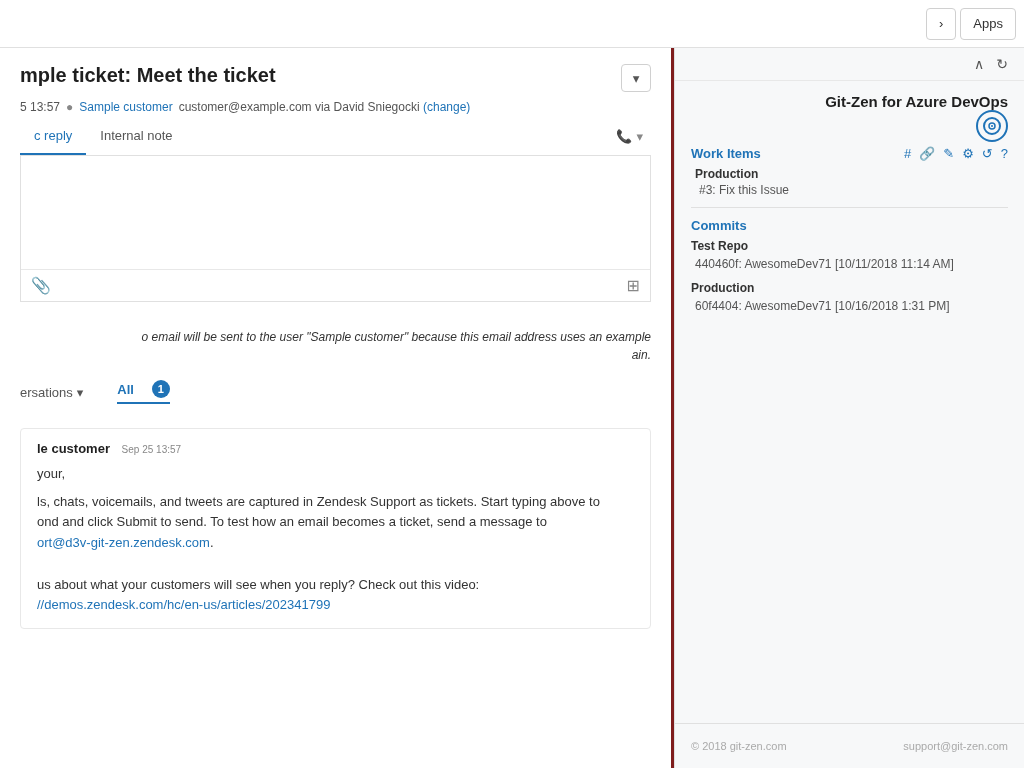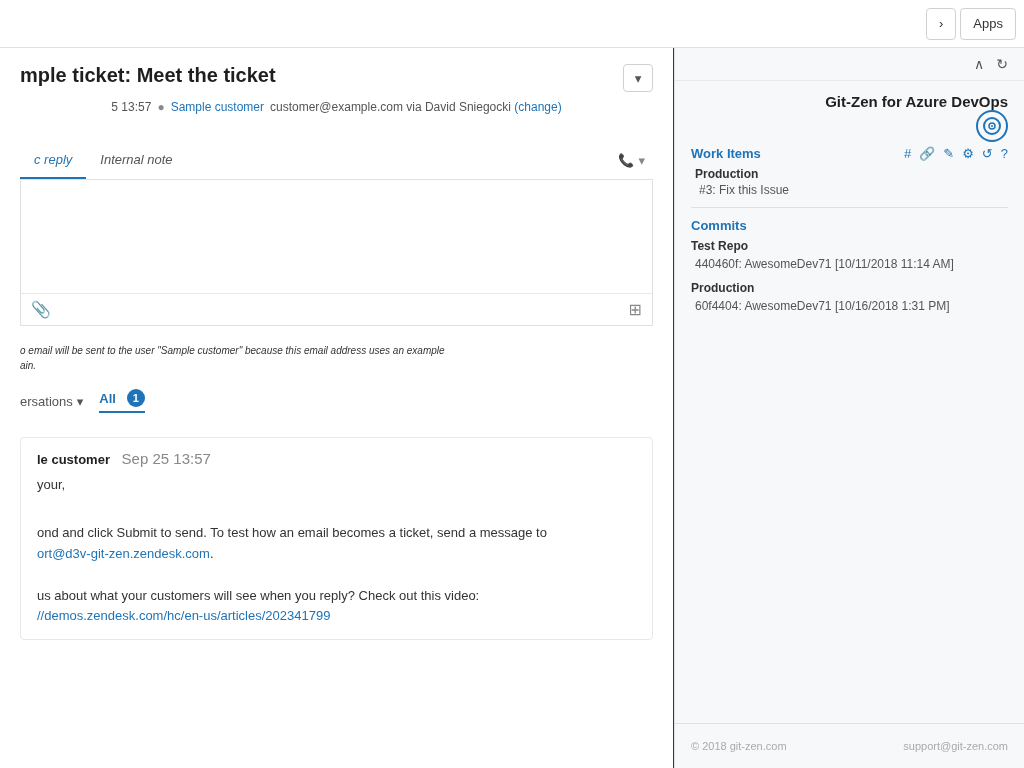--- a/index.html
+++ b/index.html
@@ -43,21 +43,21 @@
     .main-layout {
       display: flex;
       flex: 1;
       overflow: hidden;
     }
 
     
     .ticket-panel {
       flex: 1;
       background: #fff;
-      border-right: 1px solid #7f1d1d;
+      border-right: 3px solid #7f1d1d;
       overflow-y: auto;
       padding: 16px 20px;
       position: relative;
     }
 
     .ticket-header {
       display: flex;
       justify-content: space-between;
       align-items: flex-start;
       margin-bottom: 8px;
@@ -75,25 +75,24 @@
       border-radius: 4px;
       cursor: pointer;
       display: flex;
       align-items: center;
       justify-content: center;
       color: #555;
     }
     .ticket-meta {
       font-size: 12px;
       color: #555;
-      margin-bottom: 28px;
+      margin-bottom: 4px;
       display: flex;
       align-items: center;
       gap: 6px;
-      justify-content: center;
     }
     .ticket-meta .dot { color: #888; }
     .ticket-meta a, .ticket-meta .change-link {
       color: #1f73b7;
       text-decoration: none;
     }
 
     
     .reply-tabs {
       display: flex;
@@ -105,21 +104,20 @@
     .reply-tabs-left {
       display: flex;
       gap: 0;
     }
     .reply-tab {
       padding: 10px 14px;
       font-size: 13px;
       cursor: pointer;
       color: #555;
       border-bottom: 2px solid transparent;
-      font-style: italic;
     }
     .reply-tab.active {
       color: #1f73b7;
       border-bottom: 2px solid #1f73b7;
       font-weight: 500;
     }
     .reply-tab-icon {
       padding: 10px 8px;
       color: #888;
       cursor: pointer;
@@ -154,24 +152,25 @@
       padding: 6px 10px;
       border-top: 1px solid #e8e8e8;
     }
     .reply-toolbar-icon {
       color: #888;
       cursor: pointer;
       font-size: 16px;
     }
 
     .warning-text {
-      margin-top: 17px;
-      font-size: 10px;
+      margin-top: 26px;
+      font-size: 12px;
       color: #555;
       line-height: 1.5;
+      text-align: right;
     }
     .warning-text span {
       color: #333;
       font-style: italic;
     }
 
     
     .conversations-header {
       display: flex;
       align-items: center;
@@ -184,23 +183,24 @@
       font-size: 13px;
       display: flex;
       align-items: center;
       gap: 4px;
       cursor: pointer;
       text-align: right;
     }
     .tab-all {
       display: flex;
       align-items: center;
-      gap: 11px;
+      gap: 18px;
       padding-bottom: 4px;
       border-bottom: 2px solid #1f73b7;
+      margin-left: 18px;
     }
     .tab-all-label {
       color: #1f73b7;
       font-size: 13px;
       font-weight: 600;
       cursor: pointer;
     }
     .tab-badge {
       background: #1f73b7;
       color: #fff;
@@ -222,21 +222,21 @@
       background: #fff;
       padding: 12px 16px;
     }
     .message-author {
       font-weight: 600;
       color: #1f1f1f;
       font-size: 13px;
     }
     .message-date {
       color: #888;
-      font-size: 15px;
+      font-size: 10px;
       margin-left: 8px;
     }
     .message-greeting {
       margin-top: 8px;
       color: #333;
       font-size: 13px;
       line-height: 1.5;
     }
     .message-body {
       margin-top: 8px;
@@ -452,21 +452,21 @@
       </div>
     </div>
 
     <div class="message-block">
       <div>
         <span class="message-author">le customer</span>
         <span class="message-date">Sep 25 13:57</span>
       </div>
       <div class="message-greeting">your,</div>
       <div class="message-body">
-        <br>
+        <span>ls, chats, voicemails, and tweets are captured in Zendesk Support as tickets. Start typing above to</span><br>
         <span>ond and click Submit to send. To test how an email becomes a ticket, send a message to</span><br>
         <a href="#">ort@d3v-git-zen.zendesk.com</a><span>.</span>
         <br><br>
         <span>us about what your customers will see when you reply? Check out this video:</span><br>
         <a href="#">//demos.zendesk.com/hc/en-us/articles/202341799</a>
       </div>
     </div>
 
   </div>
 

